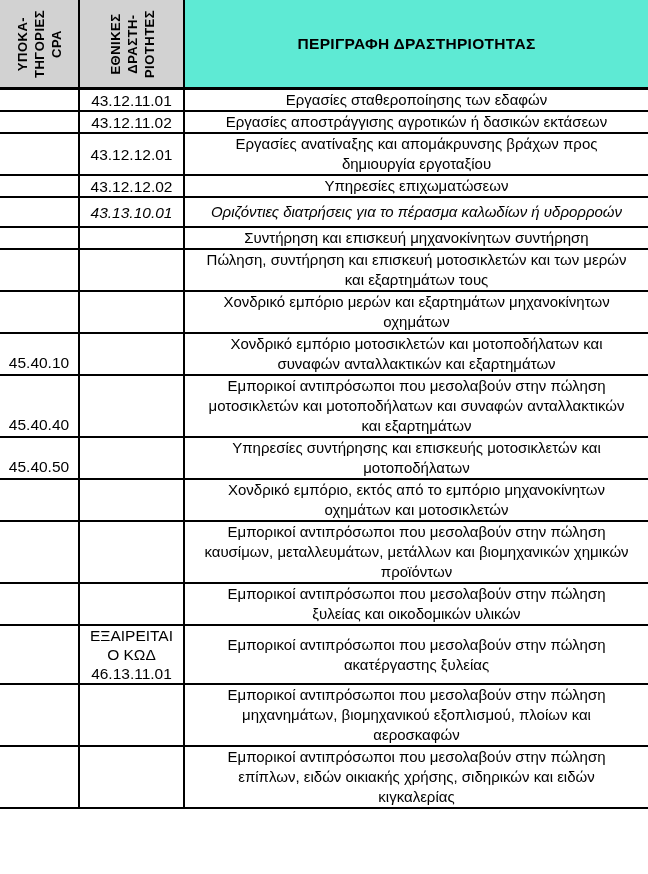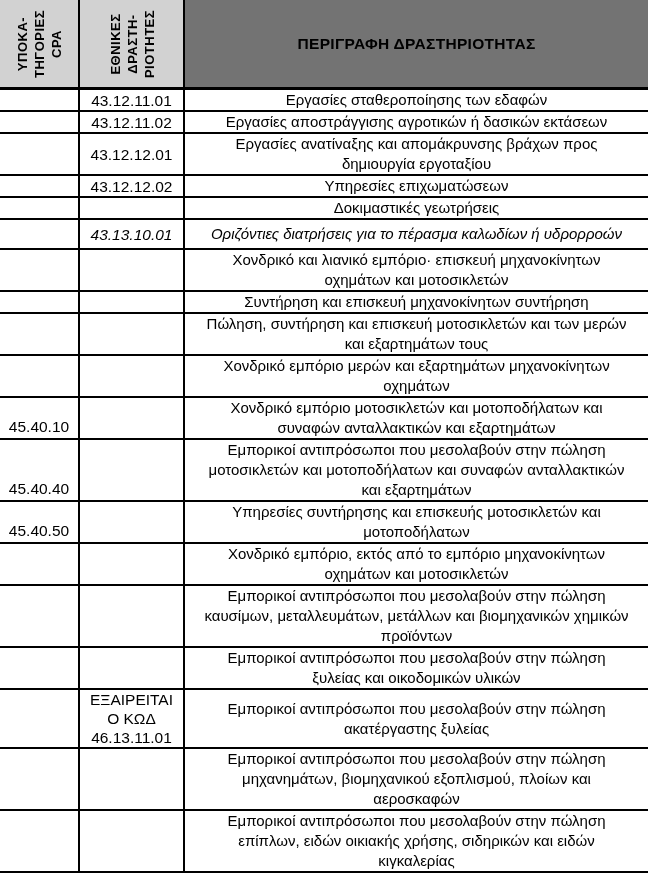--- a/index.html
+++ b/index.html
@@ -94,21 +94,21 @@
       <th style="background: rgb(210, 210, 210);">
         <div class="vert">ΥΠΟΚΑ-
 ΤΗΓΟΡΙΕΣ
 CPA</div>
       </th>
       <th style="background: rgb(210, 210, 210);">
         <div class="vert">ΕΘΝΙΚΕΣ
 ΔΡΑΣΤΗ-
 ΡΙΟΤΗΤΕΣ</div>
       </th>
-      <th class="desc-h" style="background: #737373;">ΠΕΡΙΓΡΑΦΗ ΔΡΑΣΤΗΡΙΟΤΗΤΑΣ</th>
+      <th class="desc-h" style="background: #5eead4;">ΠΕΡΙΓΡΑΦΗ ΔΡΑΣΤΗΡΙΟΤΗΤΑΣ</th>
     </tr>
   </thead>
   <tbody>
       <tr style="height: 20px;">
         <td class="cpa"></td>
         <td class="code">43.12.11.01</td>
         <td class="desc">Εργασίες σταθεροποίησης των εδαφών</td>
       </tr>
       <tr style="height: 20px;">
         <td class="cpa"></td>
@@ -119,35 +119,24 @@
         <td class="cpa"></td>
         <td class="code">43.12.12.01</td>
         <td class="desc">Εργασίες ανατίναξης και απομάκρυνσης βράχων προς
 δημιουργία εργοταξίου</td>
       </tr>
       <tr style="height: 19px;">
         <td class="cpa"></td>
         <td class="code">43.12.12.02</td>
         <td class="desc">Υπηρεσίες επιχωματώσεων</td>
       </tr>
-      <tr style="height: 17px;">
-        <td class="cpa"></td>
-        <td class="code"></td>
-        <td class="desc">Δοκιμαστικές γεωτρήσεις</td>
-      </tr>
       <tr style="height: 30px; font-style: italic;">
         <td class="cpa"></td>
         <td class="code">43.13.10.01</td>
         <td class="desc">Οριζόντιες διατρήσεις για το πέρασμα καλωδίων ή υδρορροών</td>
-      </tr>
-      <tr style="height: 42px;">
-        <td class="cpa"></td>
-        <td class="code"></td>
-        <td class="desc">Χονδρικό και λιανικό εμπόριο· επισκευή μηχανοκίνητων
-οχημάτων και μοτοσικλετών</td>
       </tr>
       <tr style="height: 21px;">
         <td class="cpa"></td>
         <td class="code"></td>
         <td class="desc">Συντήρηση και επισκευή μηχανοκίνητων συντήρηση</td>
       </tr>
       <tr style="height: 41px;">
         <td class="cpa"></td>
         <td class="code"></td>
         <td class="desc">Πώληση, συντήρηση και επισκευή μοτοσικλετών και των μερών

